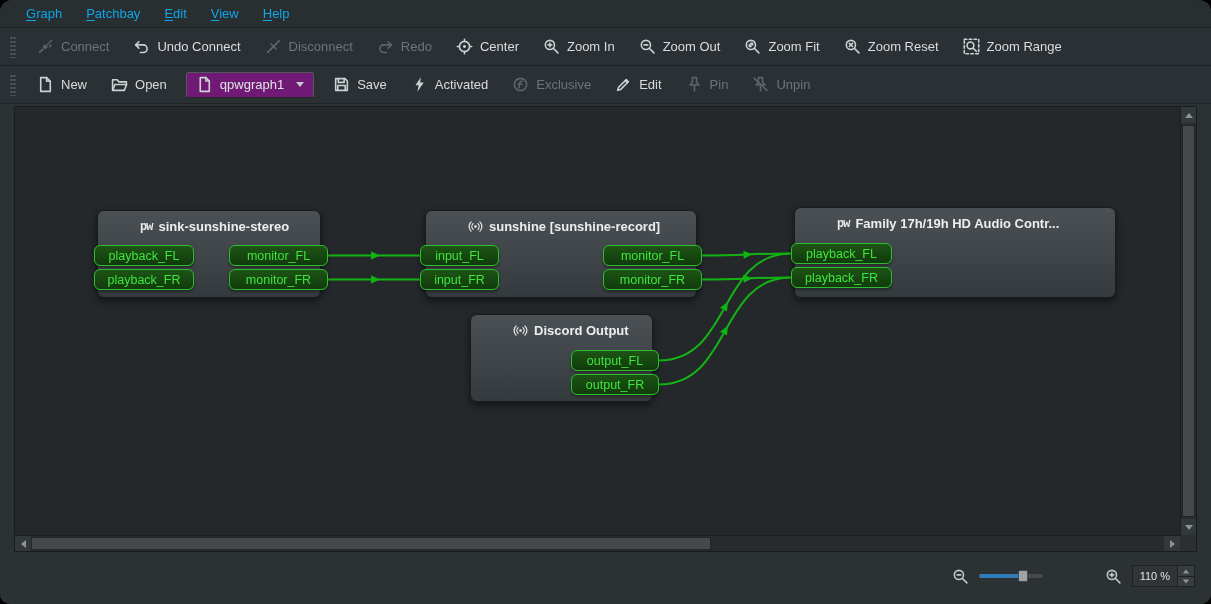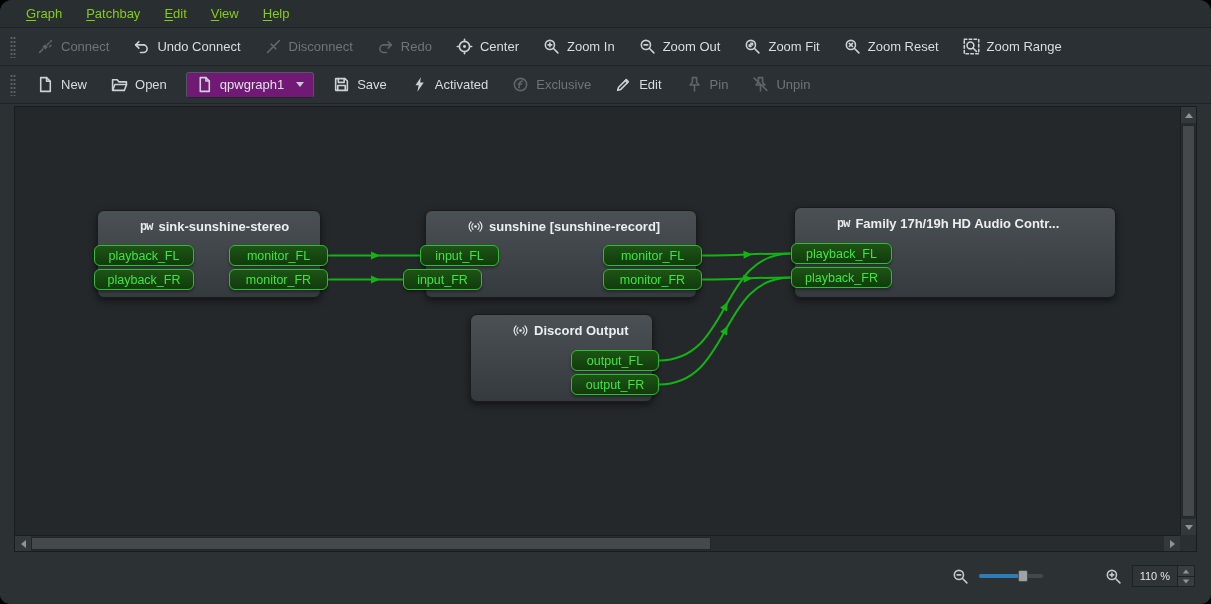--- a/index.html
+++ b/index.html
@@ -14,21 +14,21 @@
   .titlebar-title { color:#f0f1f2; font-size:13.5px; font-weight:bold; }
   .win-controls { position:absolute; right:16px; top:50%; transform:translateY(-50%);
                   display:flex; gap:9px; }
   .win-btn { width:26px; height:26px; border-radius:50%; background:#3a3e41;
              color:#dcdfe1; display:flex; align-items:center; justify-content:center; }
   .win-btn svg { width:13px; height:13px; }
 
   
   .menubar { flex:0 0 28px; background:#292e31; border-bottom:1px solid #1f2326;
              display:flex; align-items:center; padding-left:14px; }
-  .menu-item { color:#84cc16; font-size:13px; padding:4px 12px; cursor:default; }
+  .menu-item { color:#0ea5e9; font-size:13px; padding:4px 12px; cursor:default; }
   .menu-item u { text-underline-offset:2px; }
 
   
   .toolbar { flex:0 0 38px; background:#2b3034; border-bottom:1px solid #1f2326;
              display:flex; align-items:center; padding-left:8px; gap:2px; }
   .tb-handle { width:6px; height:22px; margin:0 8px 0 2px;
                background-image:radial-gradient(circle, #5c6periodic367 0, #5c6367 1px, transparent 1.2px);
                background-image:radial-gradient(circle, #5c6367 1px, transparent 1.2px);
                background-size:3px 4px; }
   .tb-item { display:flex; align-items:center; gap:7px; padding:6px 11px;
@@ -340,21 +340,21 @@
               <span class="node-icon">
                 <svg viewBox="0 0 16 16" width="15" height="15" fill="none" stroke="currentColor" stroke-width="1.3" stroke-linecap="round">
                   <circle cx="8" cy="8" r="1.4" fill="currentColor" stroke="none"></circle>
                   <path d="M5.4 4.9a4.4 4.4 0 0 0 0 6.2M10.6 4.9a4.4 4.4 0 0 1 0 6.2M3.3 3a7 7 0 0 0 0 10M12.7 3a7 7 0 0 1 0 10"></path>
                 </svg>
               </span>
               <span class="node-title">sunshine [sunshine-record]</span>
             </div>
           </div>
           <div class="port" style="left: 405px; top: 138px; width: 79px;">input_FL</div>
-          <div class="port" style="left: 388px; top: 162px; width: 79px;">input_FR</div>
+          <div class="port" style="left: 405px; top: 162px; width: 79px;">input_FR</div>
           <div class="port" style="left: 588px; top: 138px; width: 99px;">monitor_FL</div>
           <div class="port" style="left: 588px; top: 162px; width: 99px;">monitor_FR</div>
           <div class="node" style="left: 779px; top: 100px; width: 322px; height: 91px;">
             <div class="node-header">
               <span class="node-icon">
                 <span class="pw-glyph">pw</span>
               </span>
               <span class="node-title">Family 17h/19h HD Audio Contr...</span>
             </div>
           </div>

